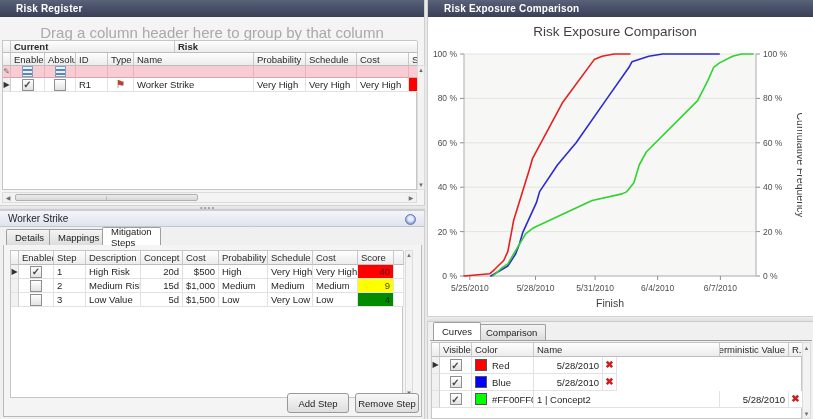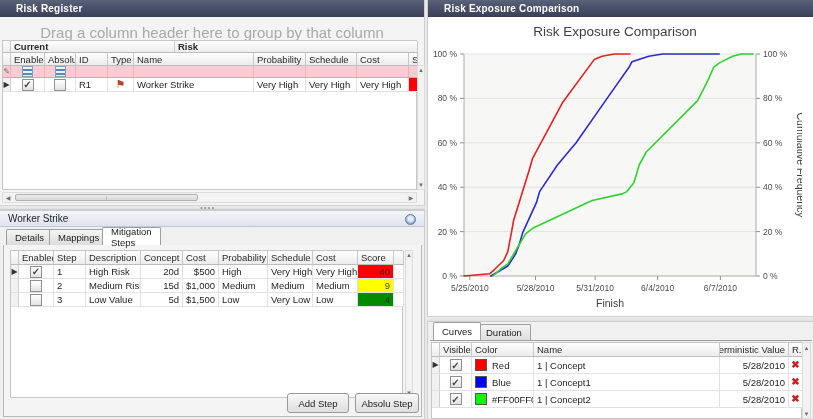--- a/index.html
+++ b/index.html
@@ -220,21 +220,21 @@
         <div class="cell mK"></div>
       </div>
     </div>
 
     <div class="sb" style="left:405px;top:40px;width:8px;height:148px">
       <div class="sb-a" style="left:0;top:0;width:6px;height:8px">▲</div>
       <div class="sb-a" style="left:0;bottom:0;width:6px;height:8px">▼</div>
     </div>
 
     <div class="btn" style="left:287px;top:183px;width:62px">Add Step</div>
-    <div class="btn" style="left:355px;top:183px;width:64px">Absolu Step</div>
+    <div class="btn" style="left:355px;top:183px;width:64px">Remove Step</div>
   </div>
 
   <div style="position:absolute;left:427px;top:0;width:386px;height:419px;background:#fff">
 
     <div style="position:absolute;left:0;top:0;width:386px;height:316px;background:#fff;border-left:1px solid #cfcfcf">
       <div class="hdr-dark">
         <span>Risk Exposure Comparison</span>
       </div>
       <div id="chart-title">Risk Exposure Comparison</div>
       <svg id="chart-svg" width="374" height="268" viewBox="0 0 374 268" style="position:absolute;left:0;top:44px">
@@ -287,21 +287,21 @@
           <polyline points="62.9,232.0 79.8,222.0 87.7,209.8 91.5,199.8 94.7,188.7 108.4,158.7 111.6,147.6 129.4,121.0 148.1,98.8 179.1,54.4 201.0,23.3 203.9,17.8 220.8,12.2 234.6,10.0 291.2,10.0" fill="none" stroke="#2b2bd0" stroke-width="1.6" stroke-linejoin="round" stroke-linecap="round"></polyline>
           <polyline points="64.9,232.0 74.8,223.1 79.8,219.8 97.6,189.8 104.6,184.3 159.2,158.7 164.2,156.5 194.0,149.9 198.9,147.6 205.9,138.8 211.2,121.0 218.5,107.7 269.6,56.6 279.8,36.6 285.7,23.3 291.5,18.9 304.6,12.2 313.4,10.0 325.1,10.0" fill="none" stroke="#2ed32e" stroke-width="1.6" stroke-linejoin="round" stroke-linecap="round"></polyline>
         </svg>
     </div>
 
     <div class="splitter" style="top:316px;width:386px;height:6px"></div>
 
     <div style="position:absolute;left:0;top:322px;width:386px;height:97px;background:#f0f0f0;border-left:1px solid #cfcfcf">
       <div style="position:absolute;left:3px;top:0;height:18px">
         <div class="tab active" style="left:2px">Curves</div>
-        <div class="tab" style="left:46px">Duration</div>
+        <div class="tab" style="left:46px">Comparison</div>
       </div>
       <div class="tabline" style="left:2px;top:18px;width:382px"></div>
 
       <div class="white-rect" style="left:3px;top:20px;width:371px;height:77px">
         <div class="grow" style="top:0;height:14px;width:371px">
           <div class="cell hcell cA"></div>
           <div class="cell hcell cB">Visible</div>
           <div class="cell hcell cC">Color</div>
           <div class="cell hcell cD">Name</div>
           <div class="cell hcell cE num">Deterministic Value</div>
@@ -312,37 +312,35 @@
           <div class="cell cA ind">
               <span class="sel-arrow">▶</span>
             </div>
           <div class="cell cB ctr">
               <span class="cb" data-checked="true"></span>
             </div>
           <div class="cell cC">
               <span class="swatch" style="background-color: rgb(255, 0, 0);"></span>
               <span>Red</span>
             </div>
-          <div class="cell cD">1 | Concept</div>
           <div class="cell cE num">5/28/2010</div>
           <div class="cell cF ctr">
               <span class="xdel">✖</span>
             </div>
         </div>
 
         <div class="grow" style="top:31px;height:17px;width:371px">
           <div class="cell cA ind"></div>
           <div class="cell cB ctr">
               <span class="cb" data-checked="true"></span>
             </div>
           <div class="cell cC">
               <span class="swatch" style="background-color: rgb(0, 0, 255);"></span>
               <span>Blue</span>
             </div>
-          <div class="cell cD">1 | Concept1</div>
           <div class="cell cE num">5/28/2010</div>
           <div class="cell cF ctr">
               <span class="xdel">✖</span>
             </div>
         </div>
 
         <div class="grow" style="top:48px;height:17px;width:371px">
           <div class="cell cA ind"></div>
           <div class="cell cB ctr">
               <span class="cb" data-checked="true"></span>

